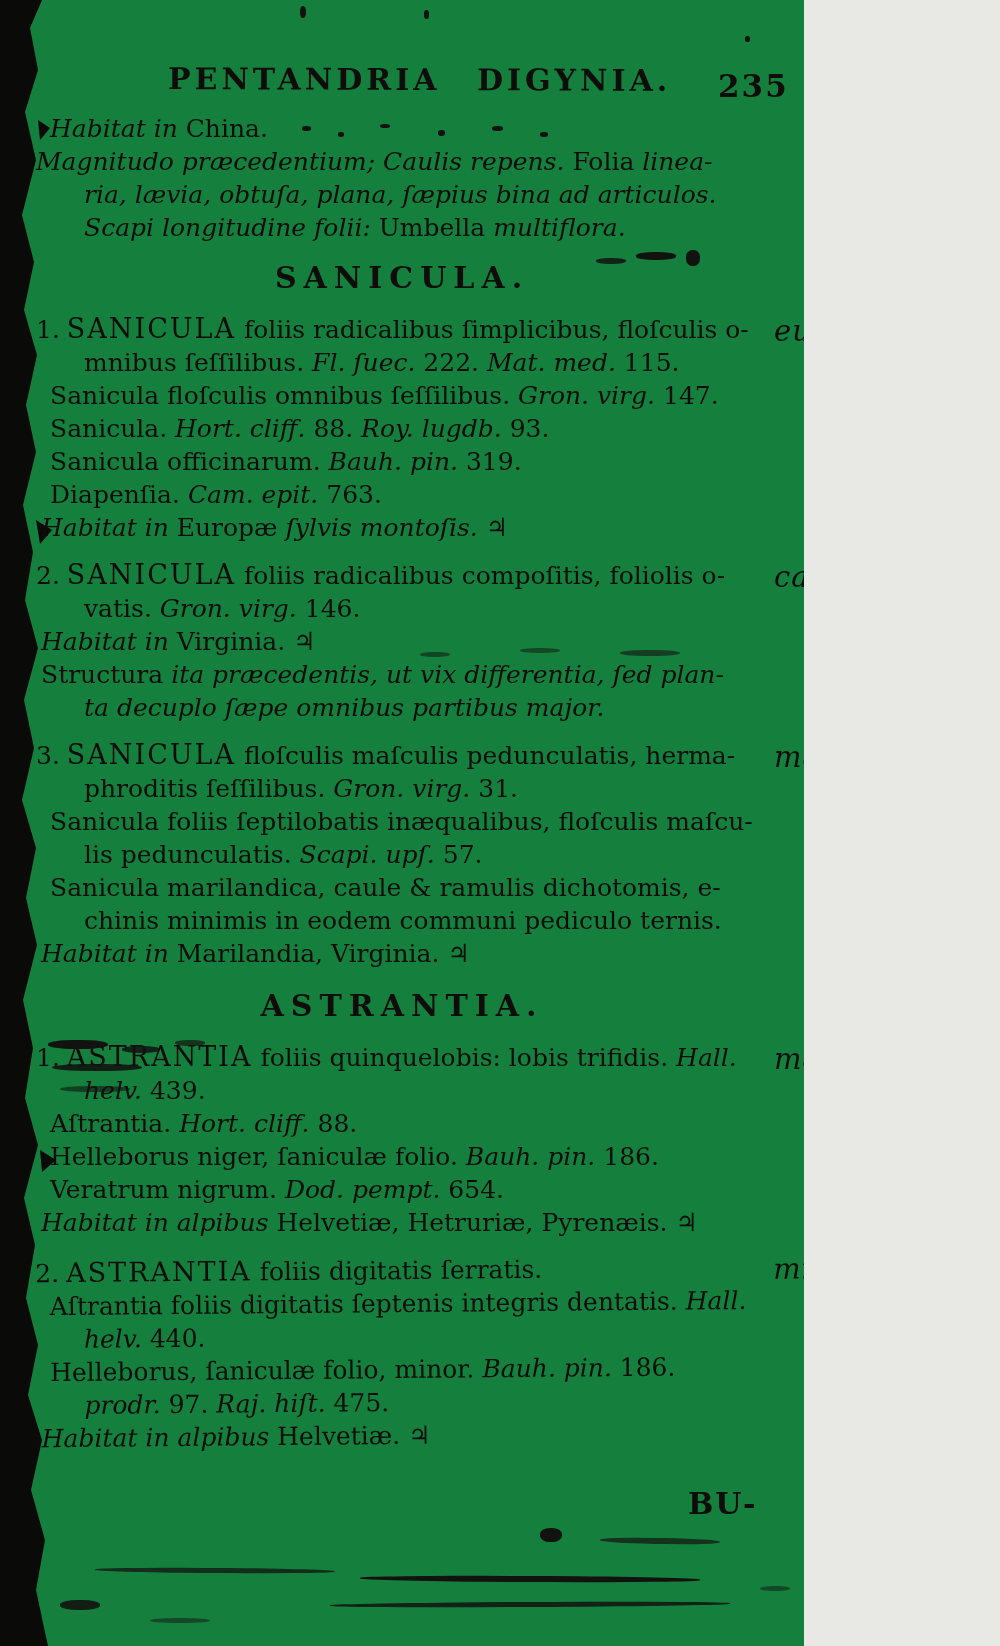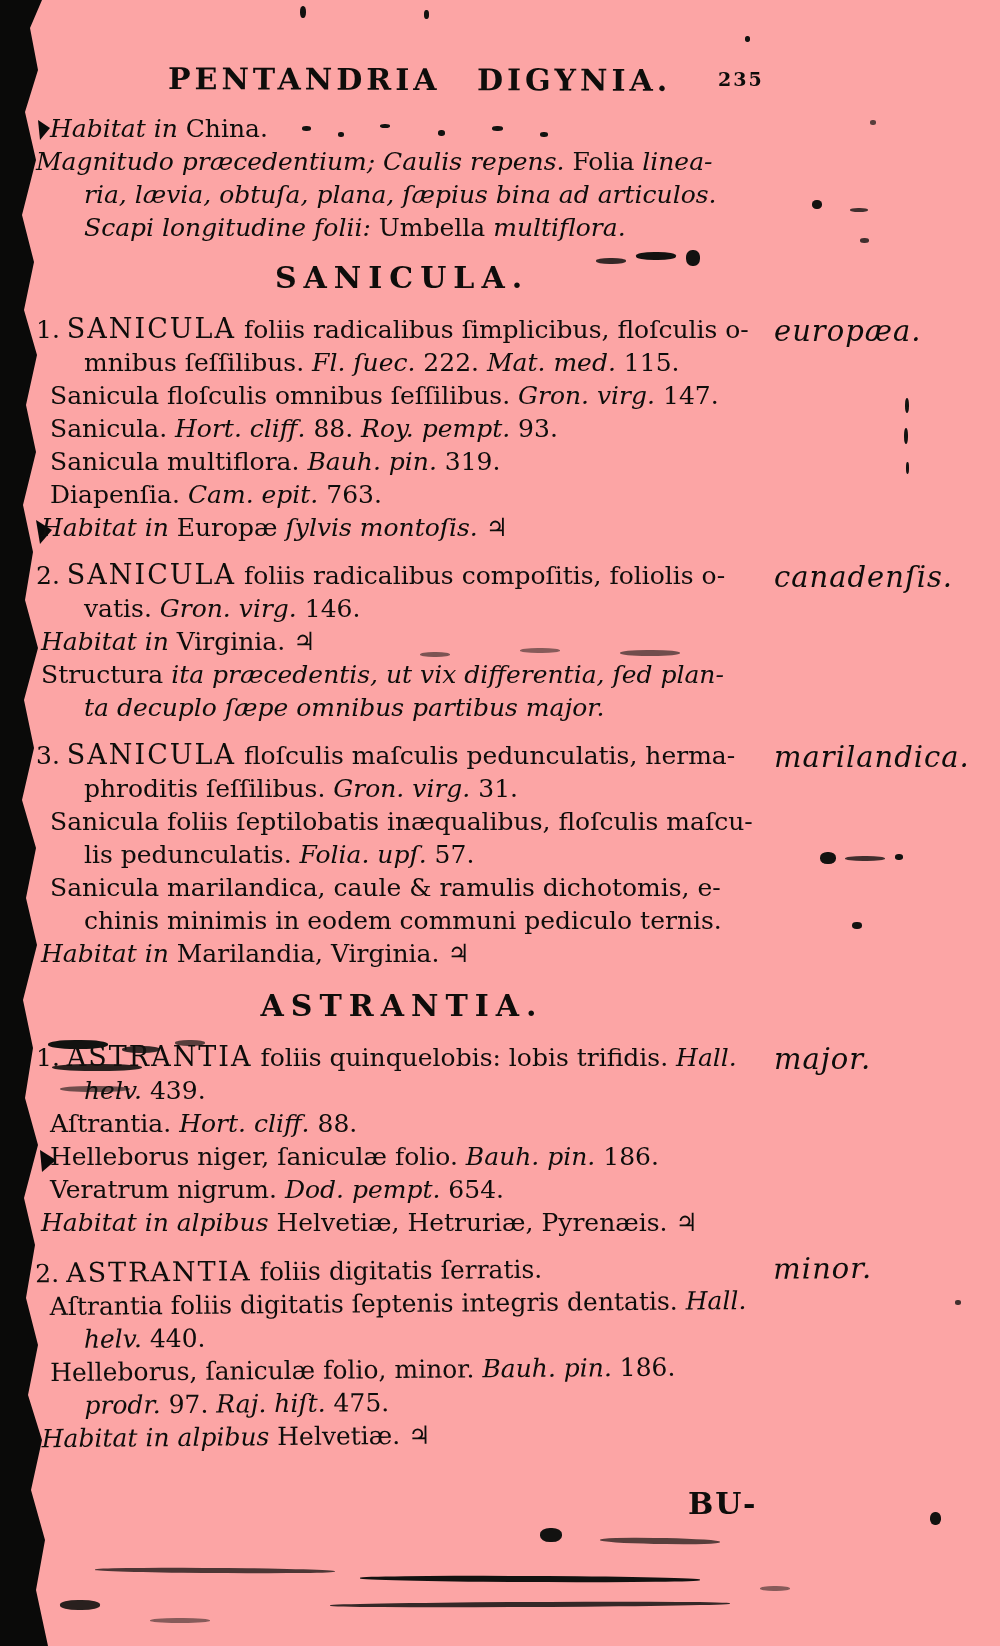--- a/index.html
+++ b/index.html
@@ -1,27 +1,27 @@
 <!DOCTYPE html>
 <html><head>
 <meta charset="utf-8">
 <style>
   html,body{margin:0;padding:0;background:#e8e8e4;}
   .page{
-    position:relative;width:1000px;height:1646px;background:#fca5a5;
+    position:relative;width:804px;height:1646px;background:#15803d;
     font-family:"DejaVu Serif","DejaVu Sans",serif;color:#0e0d0b;overflow:hidden;
   }
   
   .edge{position:absolute;left:0;top:0;width:60px;height:1646px;}
   
   .running-title{
     position:absolute;left:168px;top:62px;font-size:30px;letter-spacing:4px;
     word-spacing:22px;white-space:nowrap;font-weight:bold;transform:rotate(.2deg);
   }
-  .page-number{position:absolute;left:718px;top:68px;font-size:19px;letter-spacing:2px;font-weight:bold;}
+  .page-number{position:absolute;left:718px;top:68px;font-size:31px;letter-spacing:2px;font-weight:bold;}
   
   .column{position:absolute;left:36px;top:112px;width:732px;}
   .line{font-size:25px;line-height:33px;white-space:nowrap;}
   .ind0{padding-left:0;}
   .ind1{padding-left:14px;}
   .ind2{padding-left:48px;}
   .ind3{padding-left:5px;}
   .s-r{font-style:normal;}
   .s-i{font-style:italic;}
   .s-sc{font-style:normal;font-size:27px;letter-spacing:2px;}
@@ -64,22 +64,22 @@
         <div class="line ind2"><span class="s-i">Scapi longitudine folii: </span><span class="s-r">Umbella </span><span class="s-i">multiflora.</span></div>
       </div>
 
     <h2 class="genus-heading">SANICULA.</h2>
 
     <div class="entry">
       <div>
           <div class="line ind0"><span class="num s-r">1.</span><span class="s-sc">SANICULA</span><span class="s-r"> foliis radicalibus ſimplicibus, floſculis o-</span></div>
           <div class="line ind2"><span class="s-r">mnibus ſeſſilibus. </span><span class="s-i">Fl. ſuec.</span><span class="s-r"> 222. </span><span class="s-i">Mat. med.</span><span class="s-r"> 115.</span></div>
           <div class="line ind1"><span class="s-r">Sanicula floſculis omnibus ſeſſilibus. </span><span class="s-i">Gron. virg.</span><span class="s-r"> 147.</span></div>
-          <div class="line ind1"><span class="s-r">Sanicula. </span><span class="s-i">Hort. cliff.</span><span class="s-r"> 88. </span><span class="s-i">Roy. pempt.</span><span class="s-r"> 93.</span></div>
-          <div class="line ind1"><span class="s-r">Sanicula multiflora. </span><span class="s-i">Bauh. pin.</span><span class="s-r"> 319.</span></div>
+          <div class="line ind1"><span class="s-r">Sanicula. </span><span class="s-i">Hort. cliff.</span><span class="s-r"> 88. </span><span class="s-i">Roy. lugdb.</span><span class="s-r"> 93.</span></div>
+          <div class="line ind1"><span class="s-r">Sanicula officinarum. </span><span class="s-i">Bauh. pin.</span><span class="s-r"> 319.</span></div>
           <div class="line ind1"><span class="s-r">Diapenſia. </span><span class="s-i">Cam. epit.</span><span class="s-r"> 763.</span></div>
           <div class="line ind3"><span class="s-i">Habitat in </span><span class="s-r">Europæ </span><span class="s-i">ſylvis montoſis. </span><span class="s-r">♃</span></div>
         </div>
       <span class="margin-note">europæa.</span>
     </div>
 
     <div class="entry">
       <div>
           <div class="line ind0"><span class="num s-r">2.</span><span class="s-sc">SANICULA</span><span class="s-r"> foliis radicalibus compoſitis, foliolis o-</span></div>
           <div class="line ind2"><span class="s-r">vatis. </span><span class="s-i">Gron. virg.</span><span class="s-r"> 146.</span></div>
@@ -88,21 +88,21 @@
           <div class="line ind2"><span class="s-i">ta decuplo ſæpe omnibus partibus major.</span></div>
         </div>
       <span class="margin-note">canadenſis.</span>
     </div>
 
     <div class="entry">
       <div>
           <div class="line ind0"><span class="num s-r">3.</span><span class="s-sc">SANICULA</span><span class="s-r"> floſculis maſculis pedunculatis, herma-</span></div>
           <div class="line ind2"><span class="s-r">phroditis ſeſſilibus. </span><span class="s-i">Gron. virg.</span><span class="s-r"> 31.</span></div>
           <div class="line ind1"><span class="s-r">Sanicula foliis ſeptilobatis inæqualibus, floſculis maſcu-</span></div>
-          <div class="line ind2"><span class="s-r">lis pedunculatis. </span><span class="s-i">Folia. upſ.</span><span class="s-r"> 57.</span></div>
+          <div class="line ind2"><span class="s-r">lis pedunculatis. </span><span class="s-i">Scapi. upſ.</span><span class="s-r"> 57.</span></div>
           <div class="line ind1"><span class="s-r">Sanicula marilandica, caule &amp; ramulis dichotomis, e-</span></div>
           <div class="line ind2"><span class="s-r">chinis minimis in eodem communi pediculo ternis.</span></div>
           <div class="line ind3"><span class="s-i">Habitat in </span><span class="s-r">Marilandia, Virginia. </span><span class="s-r">♃</span></div>
         </div>
       <span class="margin-note">marilandica.</span>
     </div>
 
     <h2 class="genus-heading">ASTRANTIA.</h2>
 
     <div class="entry">

